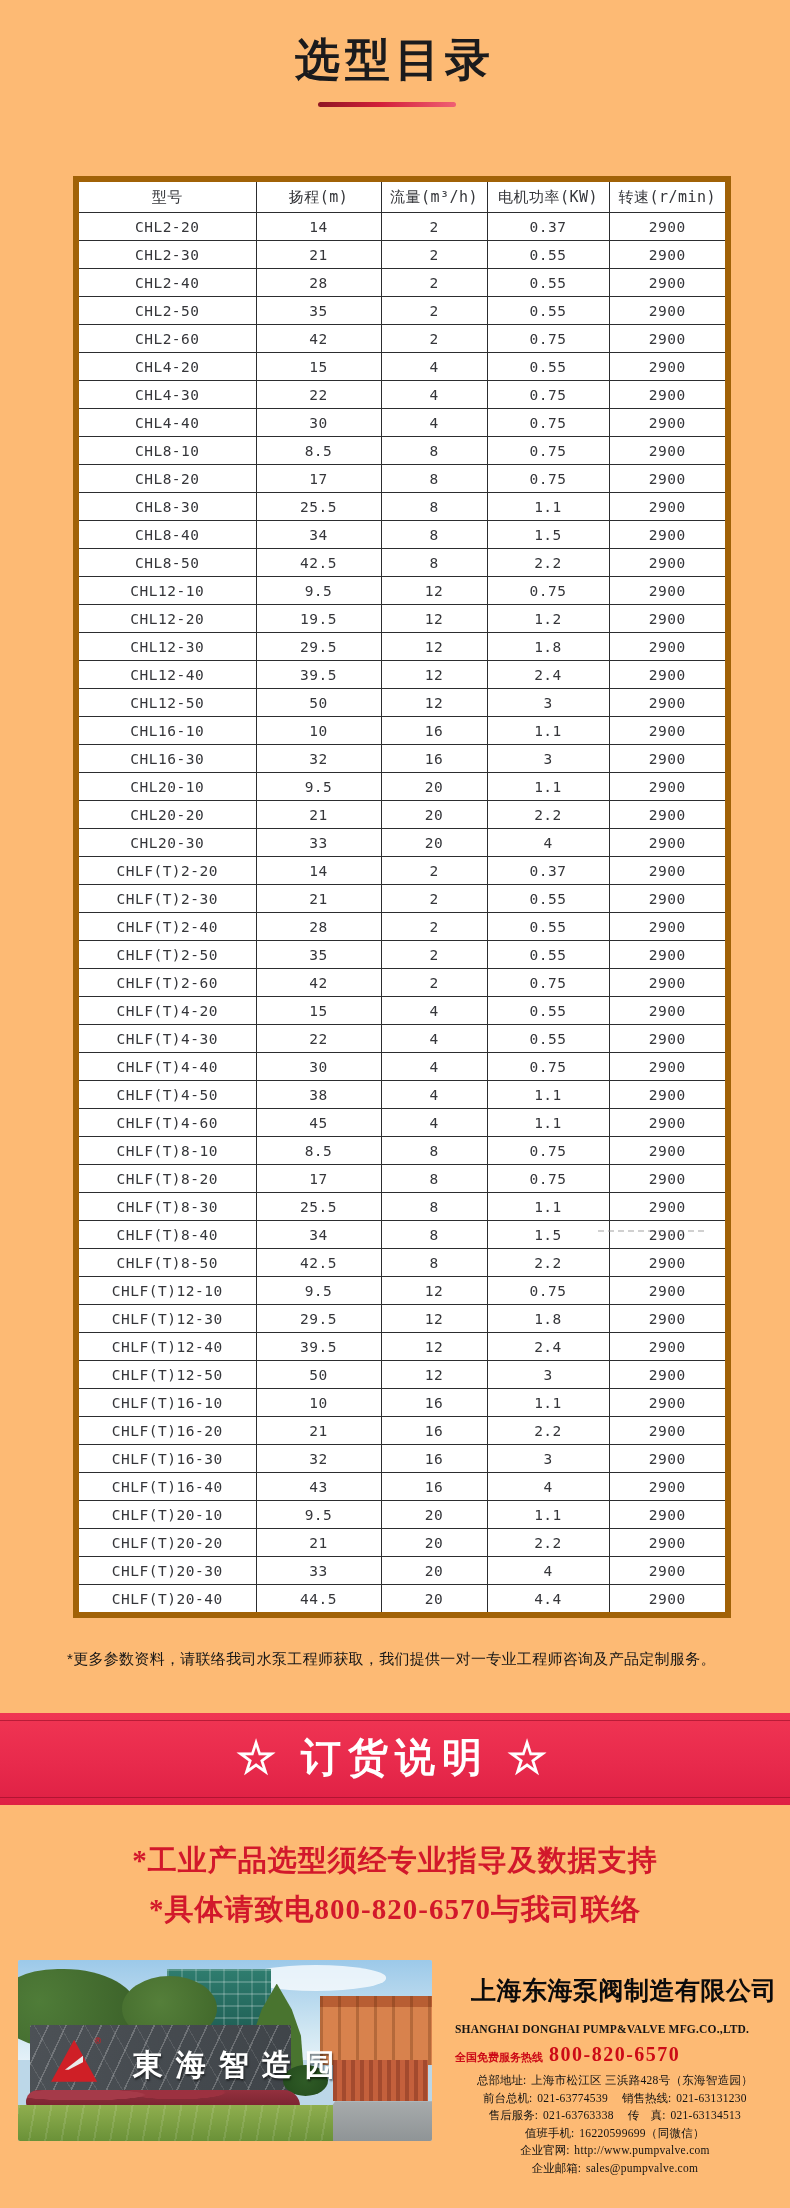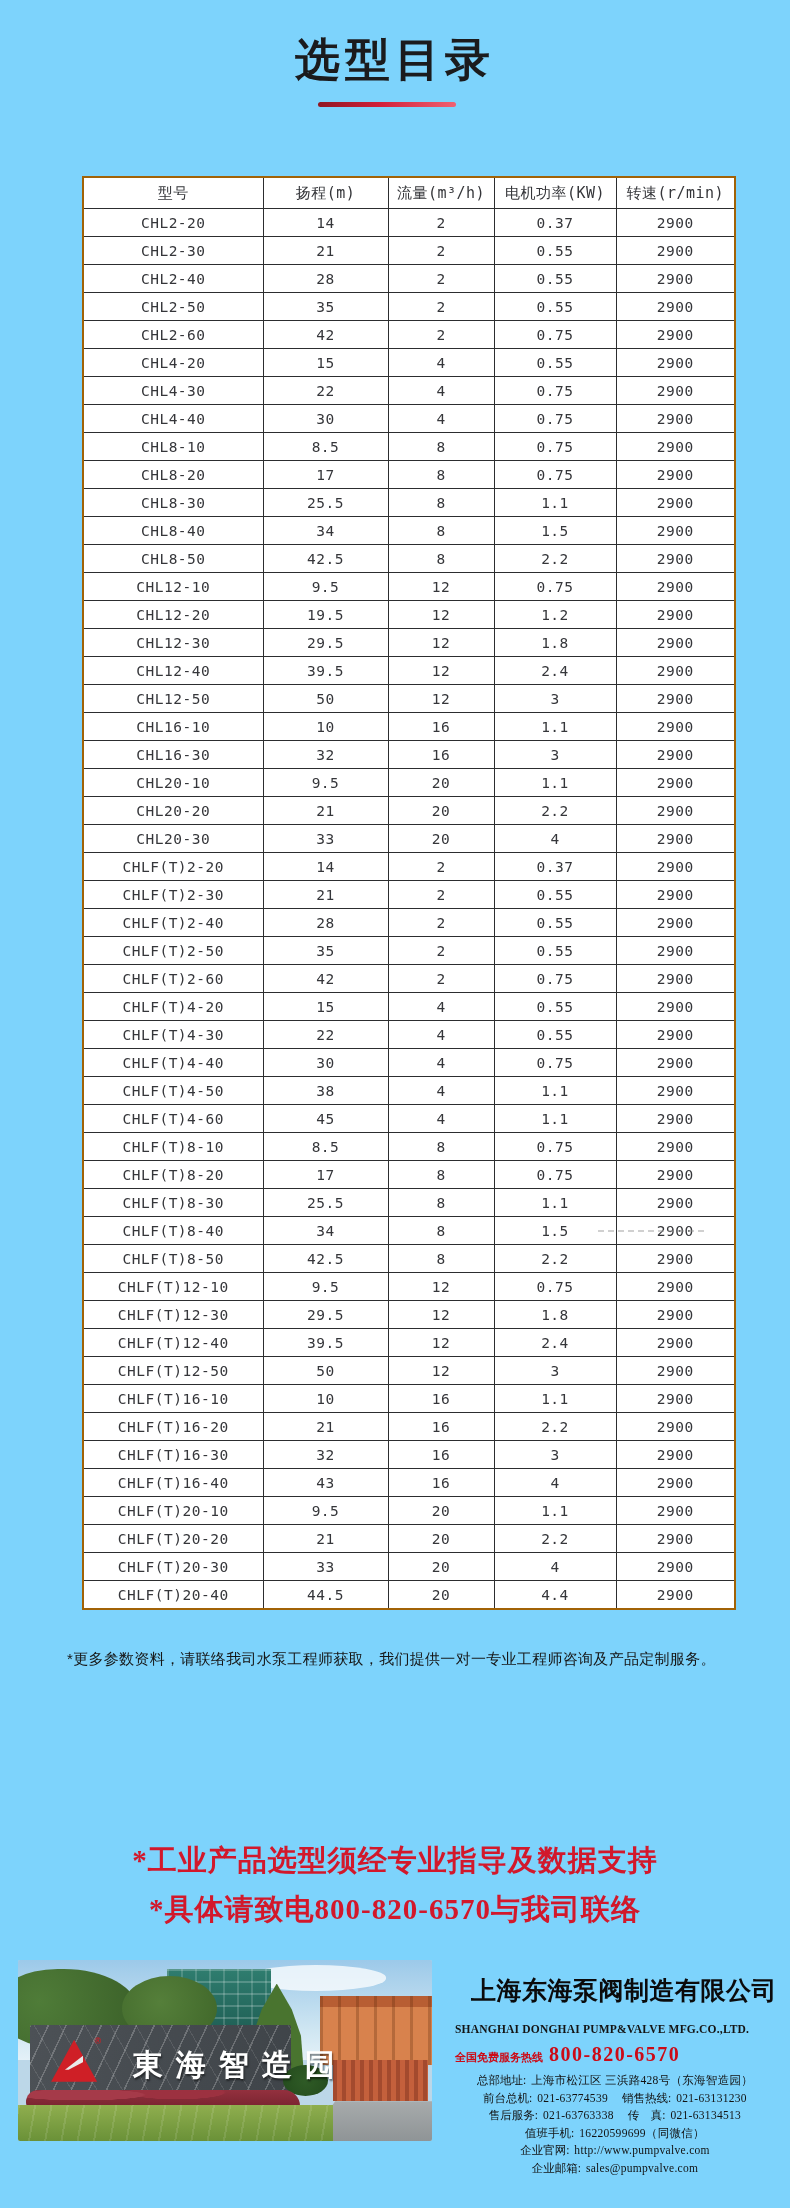--- a/index.html
+++ b/index.html
@@ -1,27 +1,27 @@
 <!DOCTYPE html>
 <html><head>
 <meta charset="utf-8">
 <style>
   html,body{margin:0;padding:0;background:#ffffff;}
-  .page{position:relative;width:790px;height:2208px;margin:0 auto;background:#7dd3fc;overflow:hidden;
+  .page{position:relative;width:790px;height:2208px;margin:0 auto;background:#fdba74;overflow:hidden;
         font-family:"Liberation Sans",sans-serif;}
 
   
   .title-wrap{position:absolute;top:30px;left:0;width:100%;text-align:center;}
   .page-title{margin:0;font-size:45px;font-weight:900;color:#1b1b1d;letter-spacing:5px;}
   .title-underline{position:absolute;left:318px;top:102px;width:138px;height:5px;border-radius:3px;
         background:linear-gradient(90deg,#8f1622,#d21f39 45%,#f06073);}
 
   
-  .spec-table{position:absolute;left:82px;top:176px;width:652px;border-collapse:collapse;table-layout:fixed;
-        font-family:"DejaVu Sans Mono",monospace;color:#35363a;border:2px solid #a16207;}
+  .spec-table{position:absolute;left:73px;top:176px;width:652px;border-collapse:collapse;table-layout:fixed;
+        font-family:"DejaVu Sans Mono",monospace;color:#35363a;border:6px solid #a16207;}
   .spec-table th{height:30px;font-size:15px;font-weight:500;border:1px solid #2c2d2f;padding:0;
         background:#fff;letter-spacing:0.5px;}
   .spec-table td{height:27px;font-size:14.5px;text-align:center;border:1px solid #2c2d2f;padding:0;
         background:#fff;letter-spacing:0.5px;}
 
   .watermark{position:absolute;left:598px;top:1230px;width:106px;height:0;
         border-top:2px dashed rgba(150,150,150,0.45);}
 
   
   .param-note{position:absolute;left:67px;top:1650px;margin:0;font-size:15px;color:#161616;letter-spacing:0.3px;}
@@ -475,20 +475,23 @@
           <td>4.4</td>
           <td>2900</td>
         </tr>
       </tbody>
   </table>
 
   <div class="watermark"></div>
 
   <p class="param-note">*更多参数资料，请联络我司水泵工程师获取，我们提供一对一专业工程师咨询及产品定制服务。</p>
 
+  <div class="order-banner">
+    <h2 class="banner-title">☆ 订货说明 ☆</h2>
+  </div>
   <div class="order-lines">
     <p class="order-line">*工业产品选型须经专业指导及数据支持</p>
     <p class="order-line">*具体请致电800-820-6570与我司联络</p>
   </div>
 
   <div class="company-photo">
     <div class="p-sky"></div>
     <div class="p-cloud"></div>
     <div class="p-tower"></div>
     <div class="p-glass"></div>

